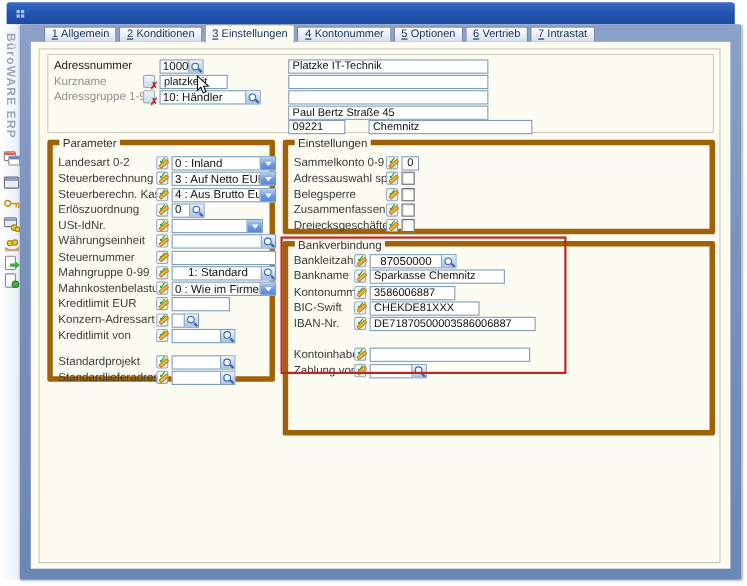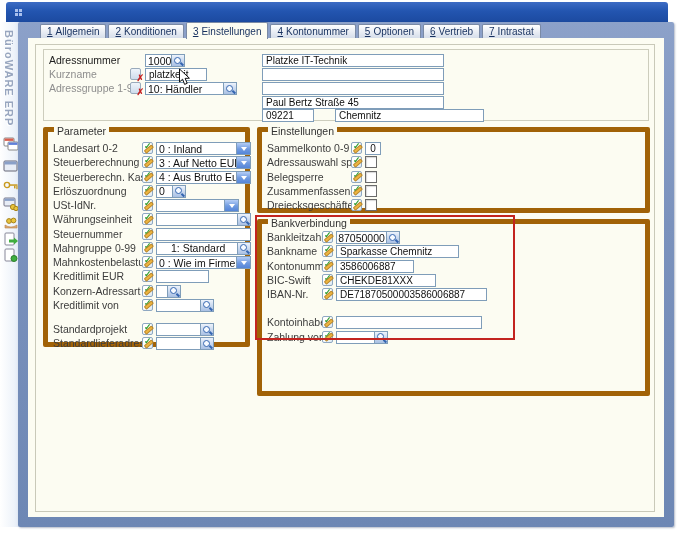--- a/index.html
+++ b/index.html
@@ -390,21 +390,21 @@
         <span class="edit-ic"></span>
         <span class="cb"></span>
       </div>
     </div>
 
     <div class="groupbox bank" style="left:229px;top:181px;width:393px;height:177px;padding-top:7px">
       <span class="gb-title">Bankverbindung</span>
       <div class="frow">
         <span class="lbl">Bankleitzahl</span>
         <span class="edit-ic"></span>
-        <span class="lfield" style="width:64px">
+        <span class="lfield" style="width:79px">
             <span class="lval" style="justify-content:center">87050000</span>
             <span class="mbtn"></span>
           </span>
       </div>
       <div class="frow">
         <span class="lbl">Bankname</span>
         <span class="edit-ic"></span>
         <span class="tb" style="width:123px">Sparkasse Chemnitz</span>
       </div>
       <div class="frow">

